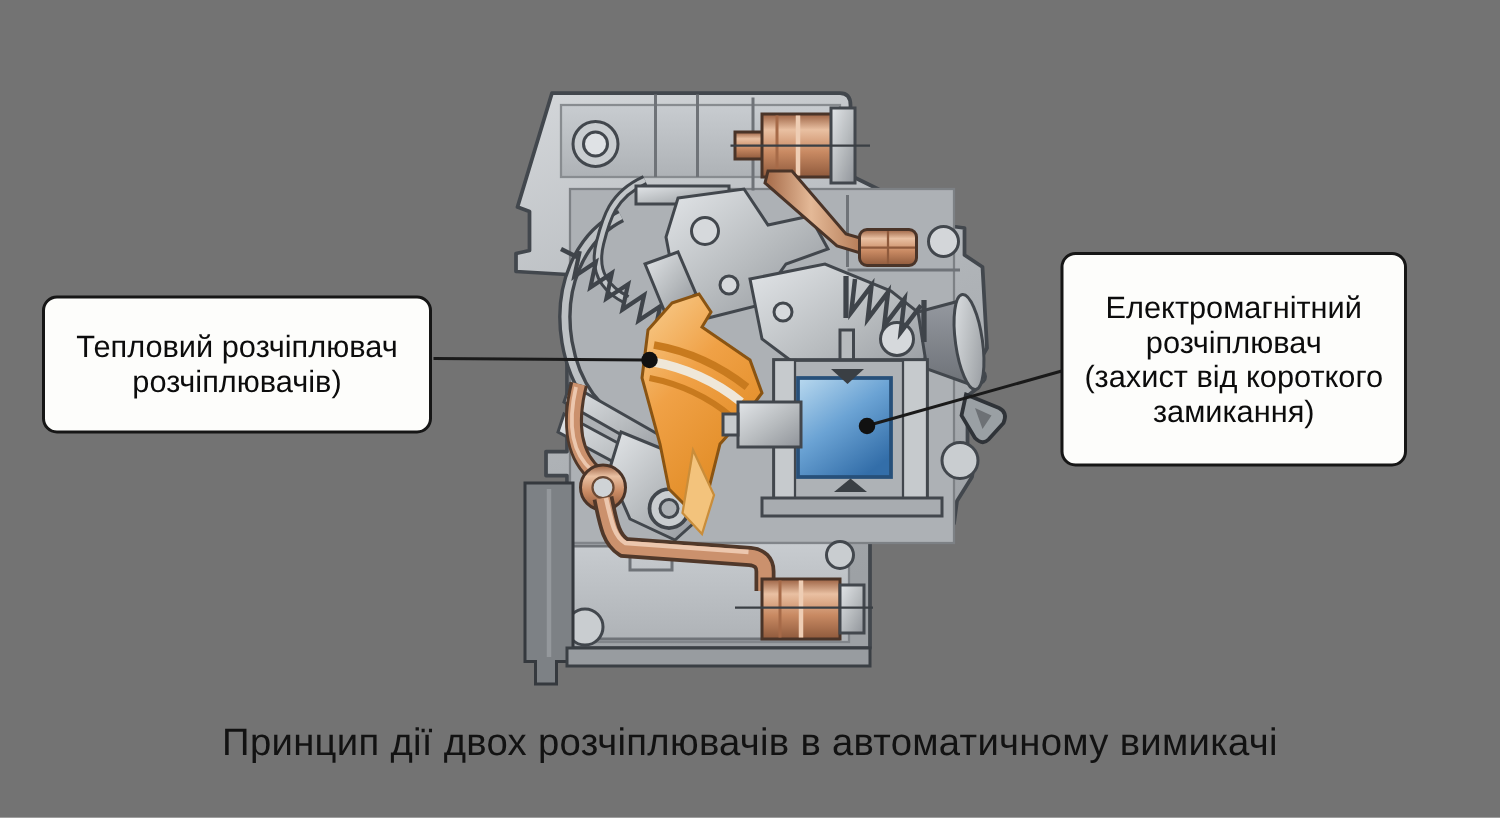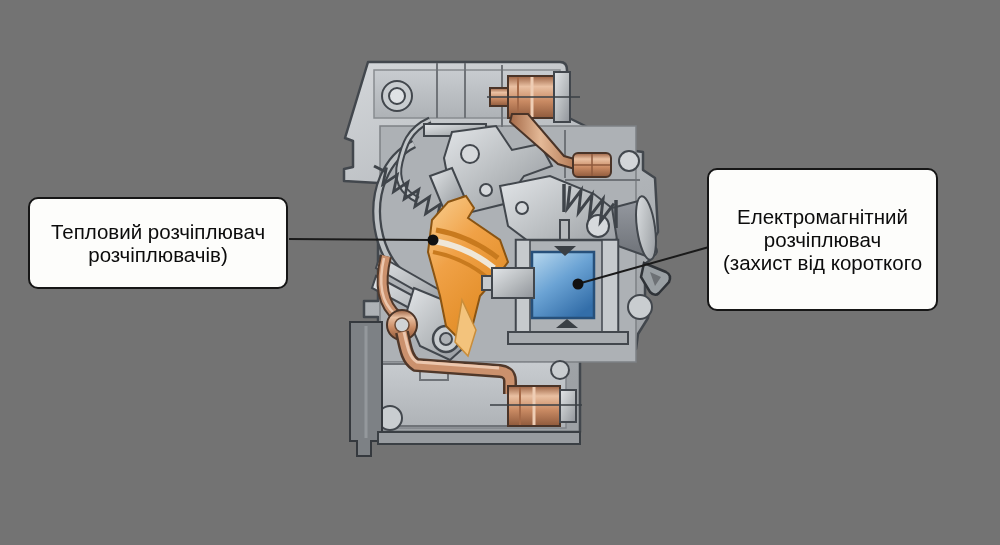--- a/index.html
+++ b/index.html
@@ -210,16 +210,18 @@
 
 <div class="callout callout-thermal">
   <div>Тепловий розчіплювач</div>
   <div>розчіплювачів)</div>
 </div>
 
 <div class="callout callout-magnetic">
   <div>Електромагнітний</div>
   <div>розчіплювач</div>
   <div>(захист від короткого</div>
+  <div>замикання)</div>
 </div>
 
+<div class="caption">Принцип дії двох розчіплювачів в автоматичному вимикачі</div>
 
 </div>
 
 </body></html>

